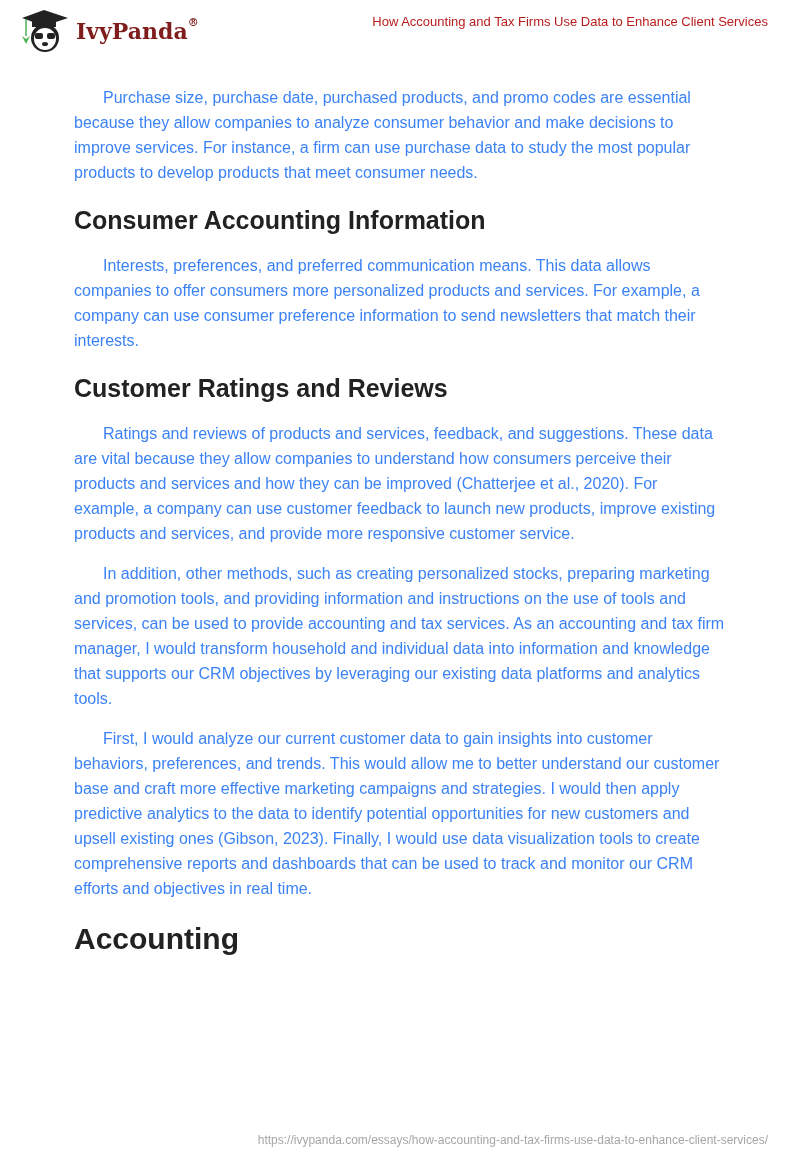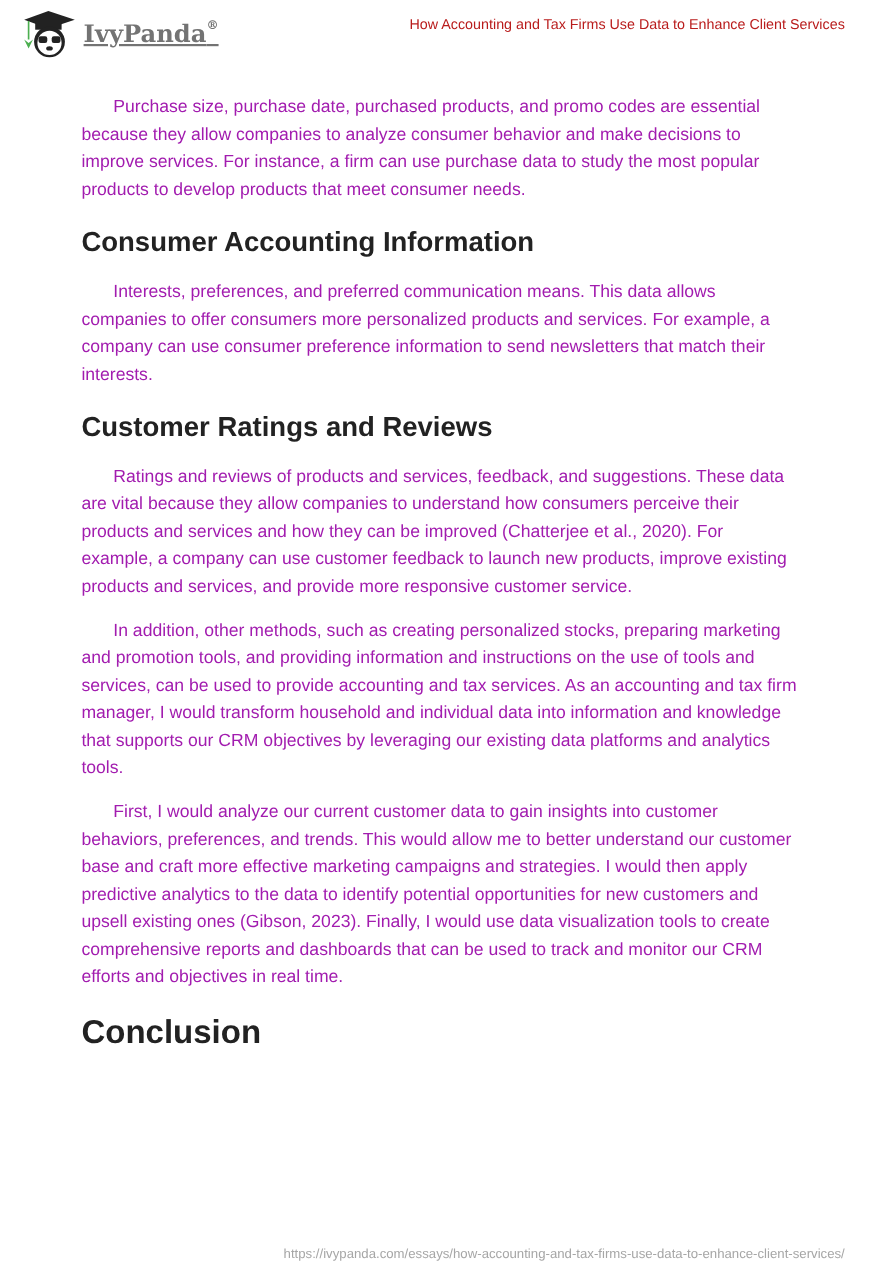--- a/index.html
+++ b/index.html
@@ -1,26 +1,26 @@
 <!DOCTYPE html>
 <html><head>
 <meta charset="utf-8">
 <style>
   html, body { margin:0; padding:0; background:#fff; }
   body { width:800px; height:1160px; position:relative; overflow:hidden; font-family:"Liberation Sans", sans-serif; color:#222; }
   .header { position:absolute; left:0; top:0; width:800px; height:56px; }
   .logo { position:absolute; left:18px; top:8px; display:flex; align-items:center; }
   .logo svg { width:56px; height:46px; }
-  .logo-text { font-family:"DejaVu Serif", serif; font-weight:bold; font-size:22px; color:#737373; margin-left:2px; margin-top:0;text-decoration:underline; }
+  .logo-text { font-family:"DejaVu Serif", serif; font-weight:bold; font-size:22px; color:#7f1d1d; margin-left:2px; margin-top:0; }
   .logo-text sup { font-size:11px; font-weight:bold; vertical-align:top; position:relative; top:-2px; }
   .doc-title { position:absolute; right:32px; top:14px; font-size:13px; color:#b91c1c; }
   .content { position:absolute; left:74px; top:70px; width:652px; }
   h2 { font-size:25px; font-weight:bold; margin:0; color:#222; line-height:36px; }
   h1 { font-size:30px; font-weight:bold; margin:0; color:#222; line-height:44px; }
-  p { font-size:16px; line-height:25px; margin:0; text-indent:29px; color:#a21caf; }
+  p { font-size:16px; line-height:25px; margin:0; text-indent:29px; color:#3b82f6; }
   .footer-url { position:absolute; right:32px; top:1133px; font-size:12px; color:#a6a6a6;text-align:center; }
 </style>
 </head>
 <body>
 
 <div class="header">
   <div class="logo">
     <svg viewBox="0 0 56 46">
       <polygon points="4,10 26,2 50,10 26,18" fill="#222"></polygon>
       <rect x="14" y="12" width="24" height="7" fill="#222"></rect>
@@ -41,16 +41,16 @@
   <p style="margin-top:15px;">Purchase size, purchase date, purchased products, and promo codes are essential because they allow companies to analyze consumer behavior and make decisions to improve services. For instance, a firm can use purchase data to study the most popular products to develop products that meet consumer needs.</p>
 
   <h2 style="margin-top:17px;">Consumer Accounting Information</h2>
   <p style="margin-top:15px;">Interests, preferences, and preferred communication means. This data allows companies to offer consumers more personalized products and services. For example, a company can use consumer preference information to send newsletters that match their interests.</p>
 
   <h2 style="margin-top:17px;">Customer Ratings and Reviews</h2>
   <p style="margin-top:15px;">Ratings and reviews of products and services, feedback, and suggestions. These data are vital because they allow companies to understand how consumers perceive their products and services and how they can be improved (Chatterjee et al., 2020). For example, a company can use customer feedback to launch new products, improve existing products and services, and provide more responsive customer service.</p>
   <p style="margin-top:15px;">In addition, other methods, such as creating personalized stocks, preparing marketing and promotion tools, and providing information and instructions on the use of tools and services, can be used to provide accounting and tax services. As an accounting and tax firm manager, I would transform household and individual data into information and knowledge that supports our CRM objectives by leveraging our existing data platforms and analytics tools.</p>
   <p style="margin-top:15px;">First, I would analyze our current customer data to gain insights into customer behaviors, preferences, and trends. This would allow me to better understand our customer base and craft more effective marketing campaigns and strategies. I would then apply predictive analytics to the data to identify potential opportunities for new customers and upsell existing ones (Gibson, 2023). Finally, I would use data visualization tools to create comprehensive reports and dashboards that can be used to track and monitor our CRM efforts and objectives in real time.</p>
 
-  <h1 style="margin-top:16px;">Conclusion</h1>
+  <h1 style="margin-top:16px;">Accounting</h1>
 </div>
 
 <div class="footer-url">https://ivypanda.com/essays/how-accounting-and-tax-firms-use-data-to-enhance-client-services/</div>
 
 </body></html>

